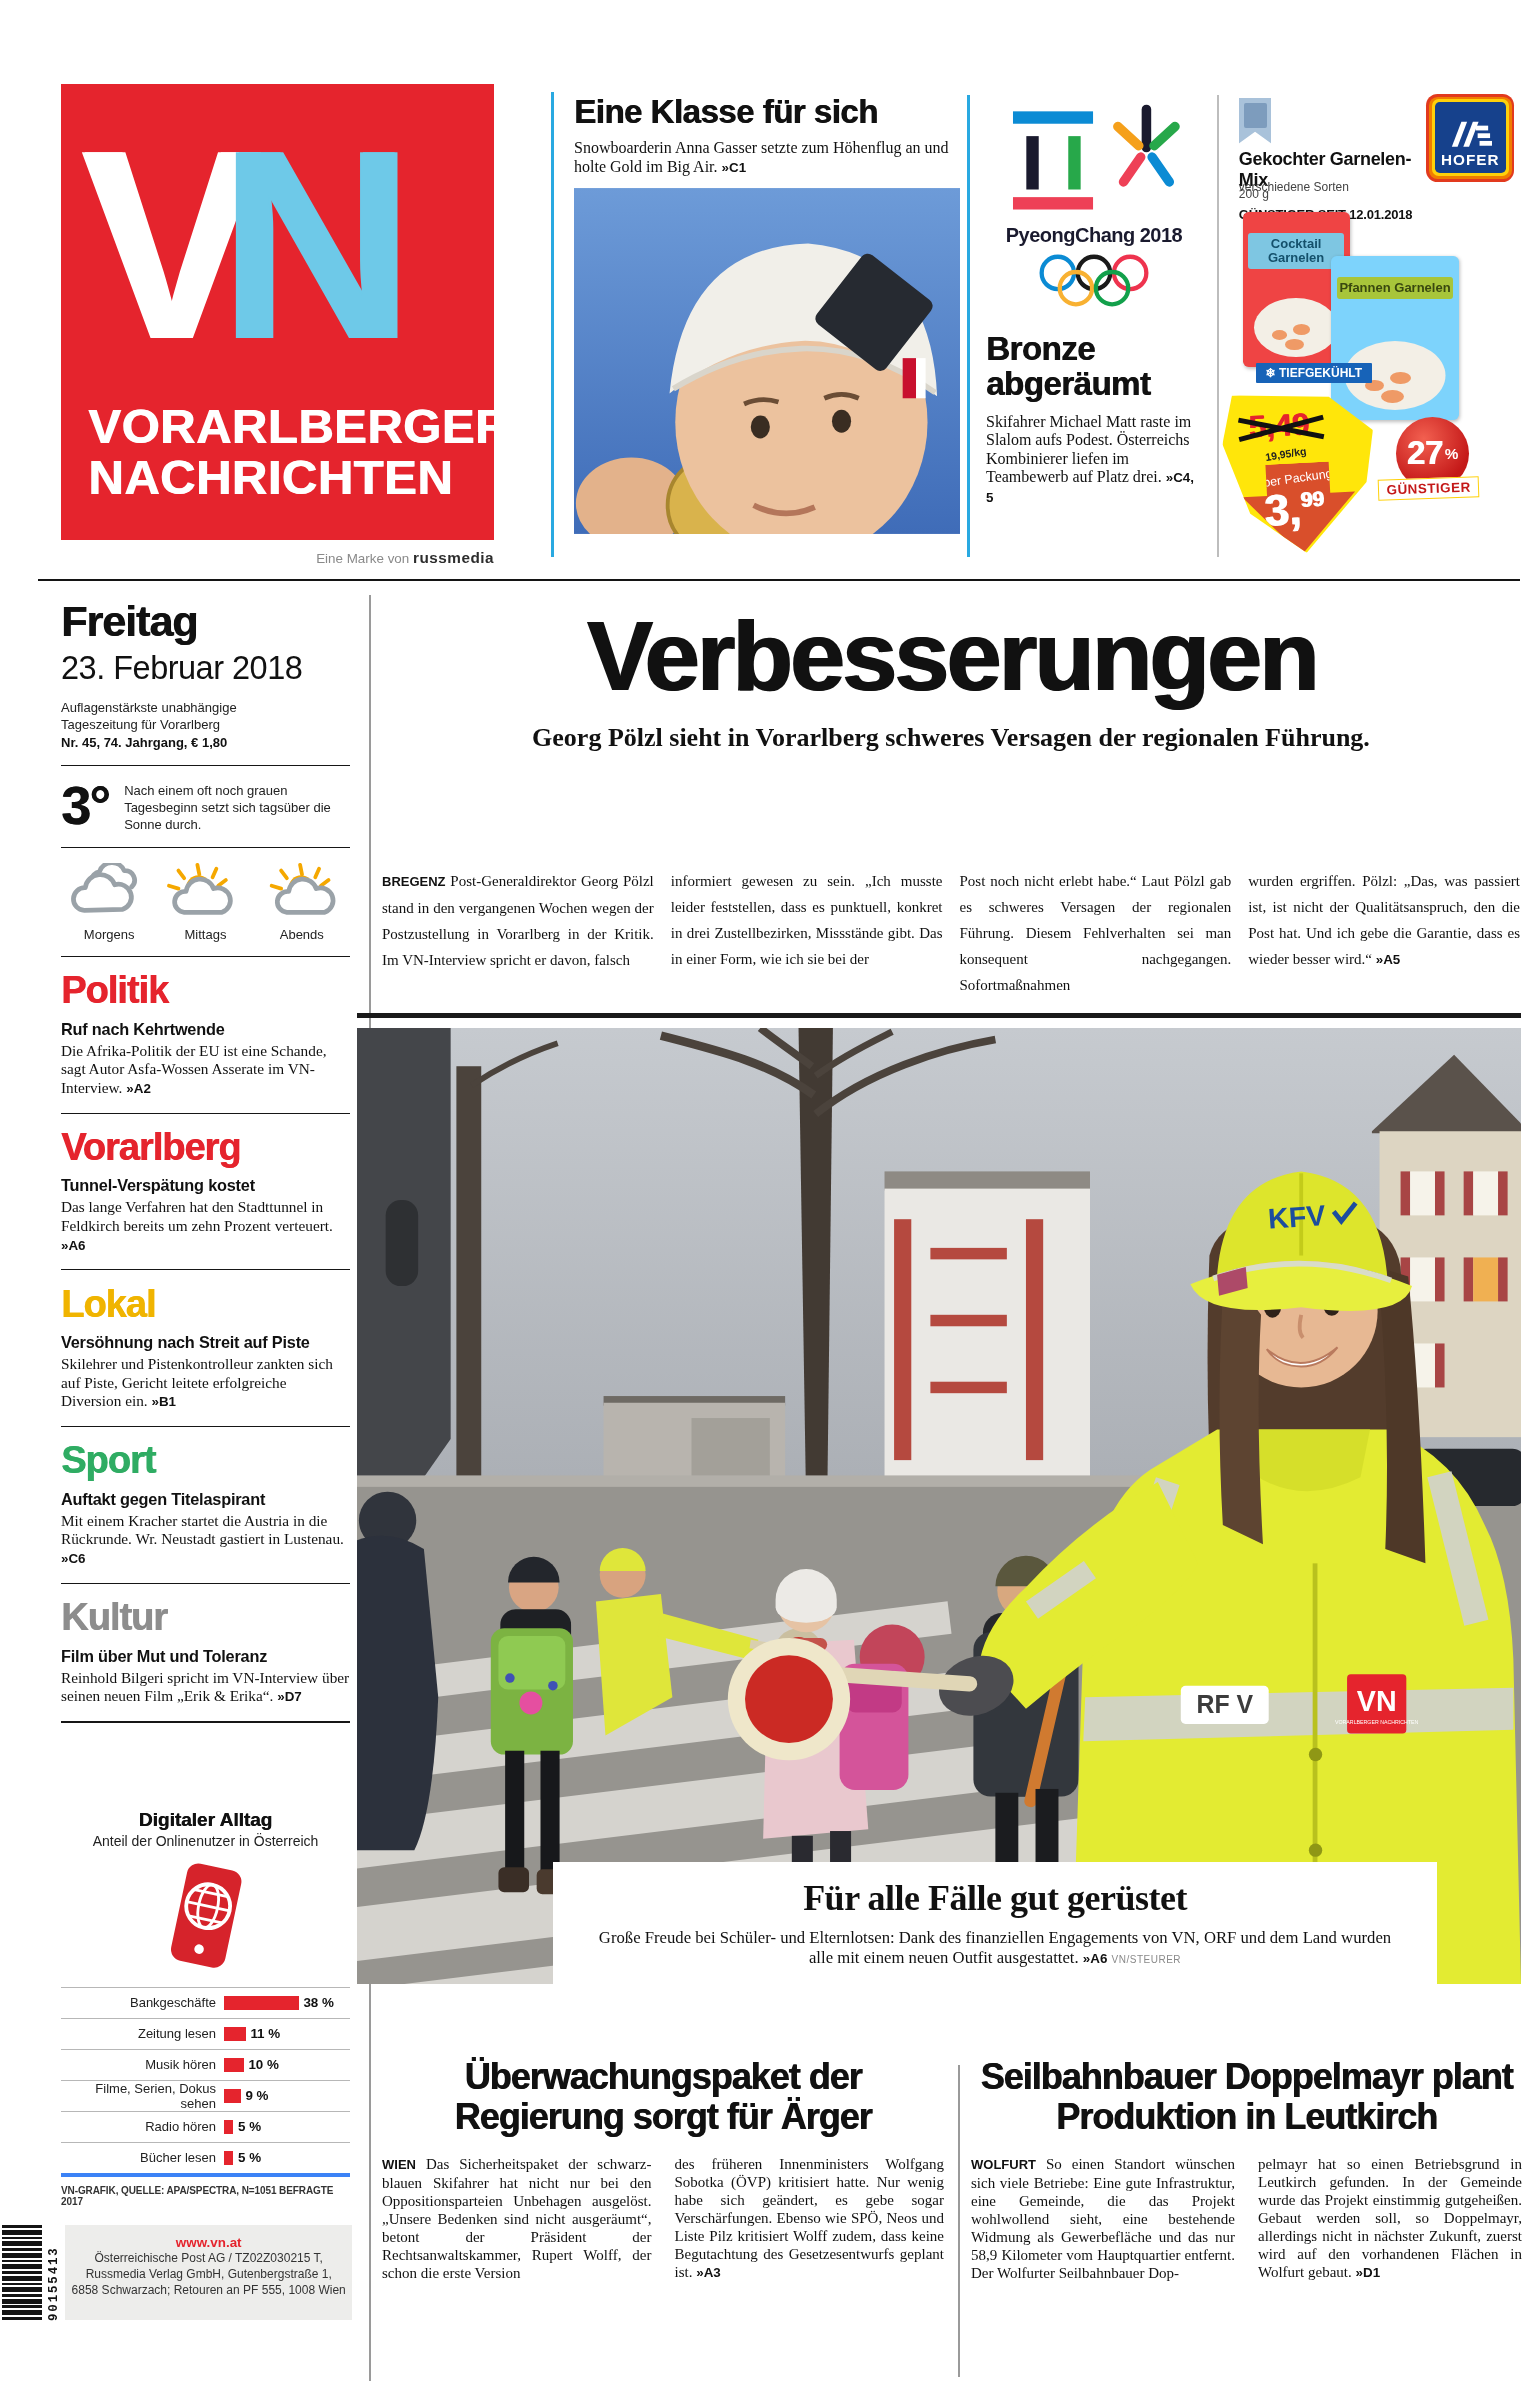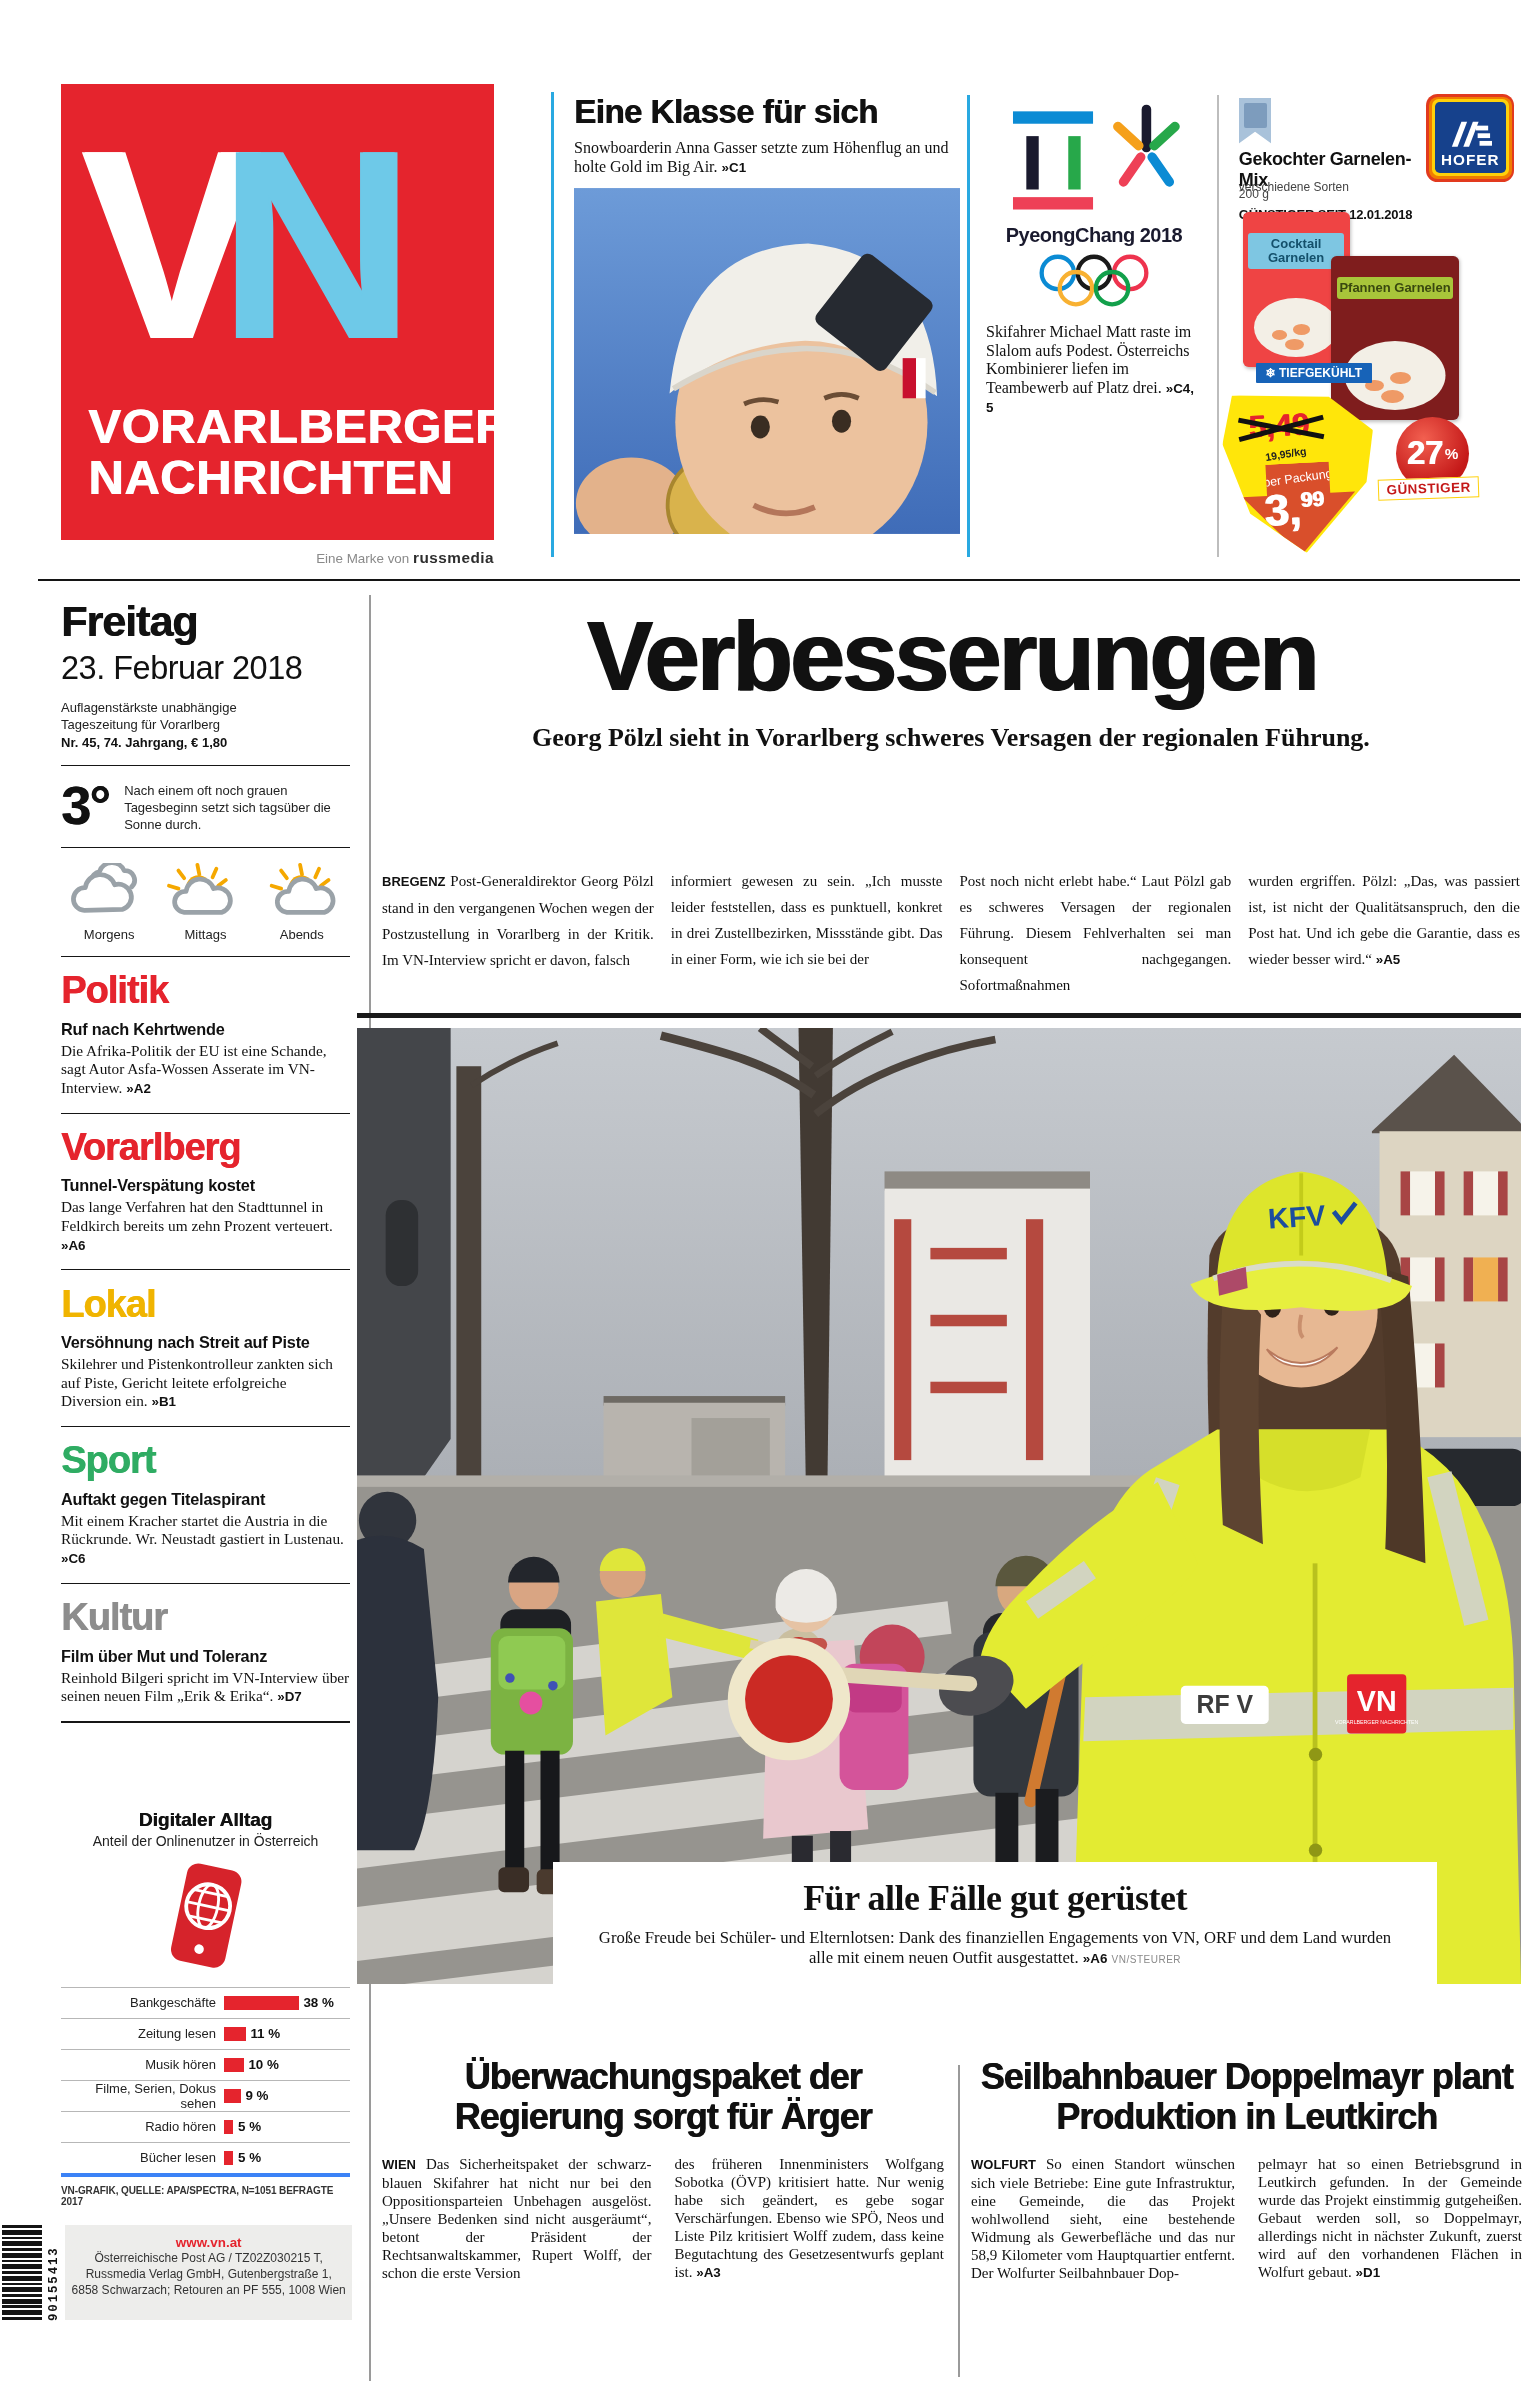--- a/index.html
+++ b/index.html
@@ -45,21 +45,21 @@
   .ad-sub2{position:absolute;left:3.8px;top:99px;font-size:12px;color:#444;}
   .ad-since{position:absolute;left:3.8px;top:119px;font-size:13px;font-weight:700;letter-spacing:-0.2px;}
   .hofer{position:absolute;right:7.6px;top:5.7px;background:#e23a1e;padding:2.9px;border-radius:11.5px;}
   .hofer-m{background:#f07d00;padding:2.9px;border-radius:8.6px;}
   .hofer-i{background:#ffd10a;padding:2.9px;border-radius:6.7px;}
   .hofer-core{width:71px;height:71px;background:#16418c;border-radius:4.8px;display:flex;flex-direction:column;
               align-items:center;justify-content:flex-end;padding-bottom:4.8px;box-sizing:border-box;}
   .hofer-core .hw{color:#fff;font-size:15.3px;font-weight:700;letter-spacing:1px;}
   .pack{position:absolute;border-radius:5.7px;box-shadow:1px 1.9px 3.8px rgba(0,0,0,0.25);}
   .pack1{left:7.6px;top:124px;width:107px;height:155px;background:#ef4444;}
-  .pack2{left:96px;top:168px;width:128px;height:164px;background:#7f1d1d;}
+  .pack2{left:96px;top:168px;width:128px;height:164px;background:#7dd3fc;}
   .pack .band{position:absolute;left:5.7px;right:5.7px;top:21px;border-radius:2.9px;text-align:center;
               font-weight:700;font-size:13px;line-height:1.1;padding:3.8px 0;}
   .pack1 .band{background:#7ec6e2;color:#14506b;}
   .pack2 .band{background:#a8c53a;color:#39480f;}
   .pack .plate{position:absolute;left:50%;transform:translateX(-50%);bottom:9.6px;background:#f3efe6;border-radius:50%;}
   .pack1 .plate{width:84px;height:59px;}
   .pack2 .plate{width:101px;height:69px;}
   .shrimp{position:absolute;border-radius:50%;background:#ef9a66;}
   .frozen{position:absolute;left:21px;top:275px;background:#1763b8;color:#ffffff;border-radius:1px;
           padding:2.9px 9.6px;font-size:12px;font-weight:700;white-space:nowrap;}
@@ -215,20 +215,21 @@
     <div class="pyeong-word">PyeongChang 2018</div>
     <svg class="oly-rings" width="134" height="59" viewBox="0 0 140 62">
       <g fill="none" stroke-width="4.5">
         <circle cx="32" cy="22" r="17" stroke="#0b8bd4"></circle>
         <circle cx="70" cy="22" r="17" stroke="#1a1a1a"></circle>
         <circle cx="108" cy="22" r="17" stroke="#ee334e"></circle>
         <circle cx="51" cy="38" r="17" stroke="#f8b132"></circle>
         <circle cx="89" cy="38" r="17" stroke="#12a04b"></circle>
       </g>
     </svg>
+    <h2 class="h-black">Bronze abgeräumt</h2>
     <p class="serif"><span>Skifahrer Michael Matt raste im Slalom aufs Podest. Österreichs Kombinierer liefen im Teambewerb auf Platz drei.</span> <span class="ref">»C4, 5</span></p>
   </div>
 
   <div class="vline-gray" style="left:1217px;top:95px;height:462px;"></div>
 
   <div class="ad">
     <div class="ad-ribbon">
         <div class="rb-in"></div>
       </div>
     <div class="ad-product">Gekochter Garnelen-Mix</div>

